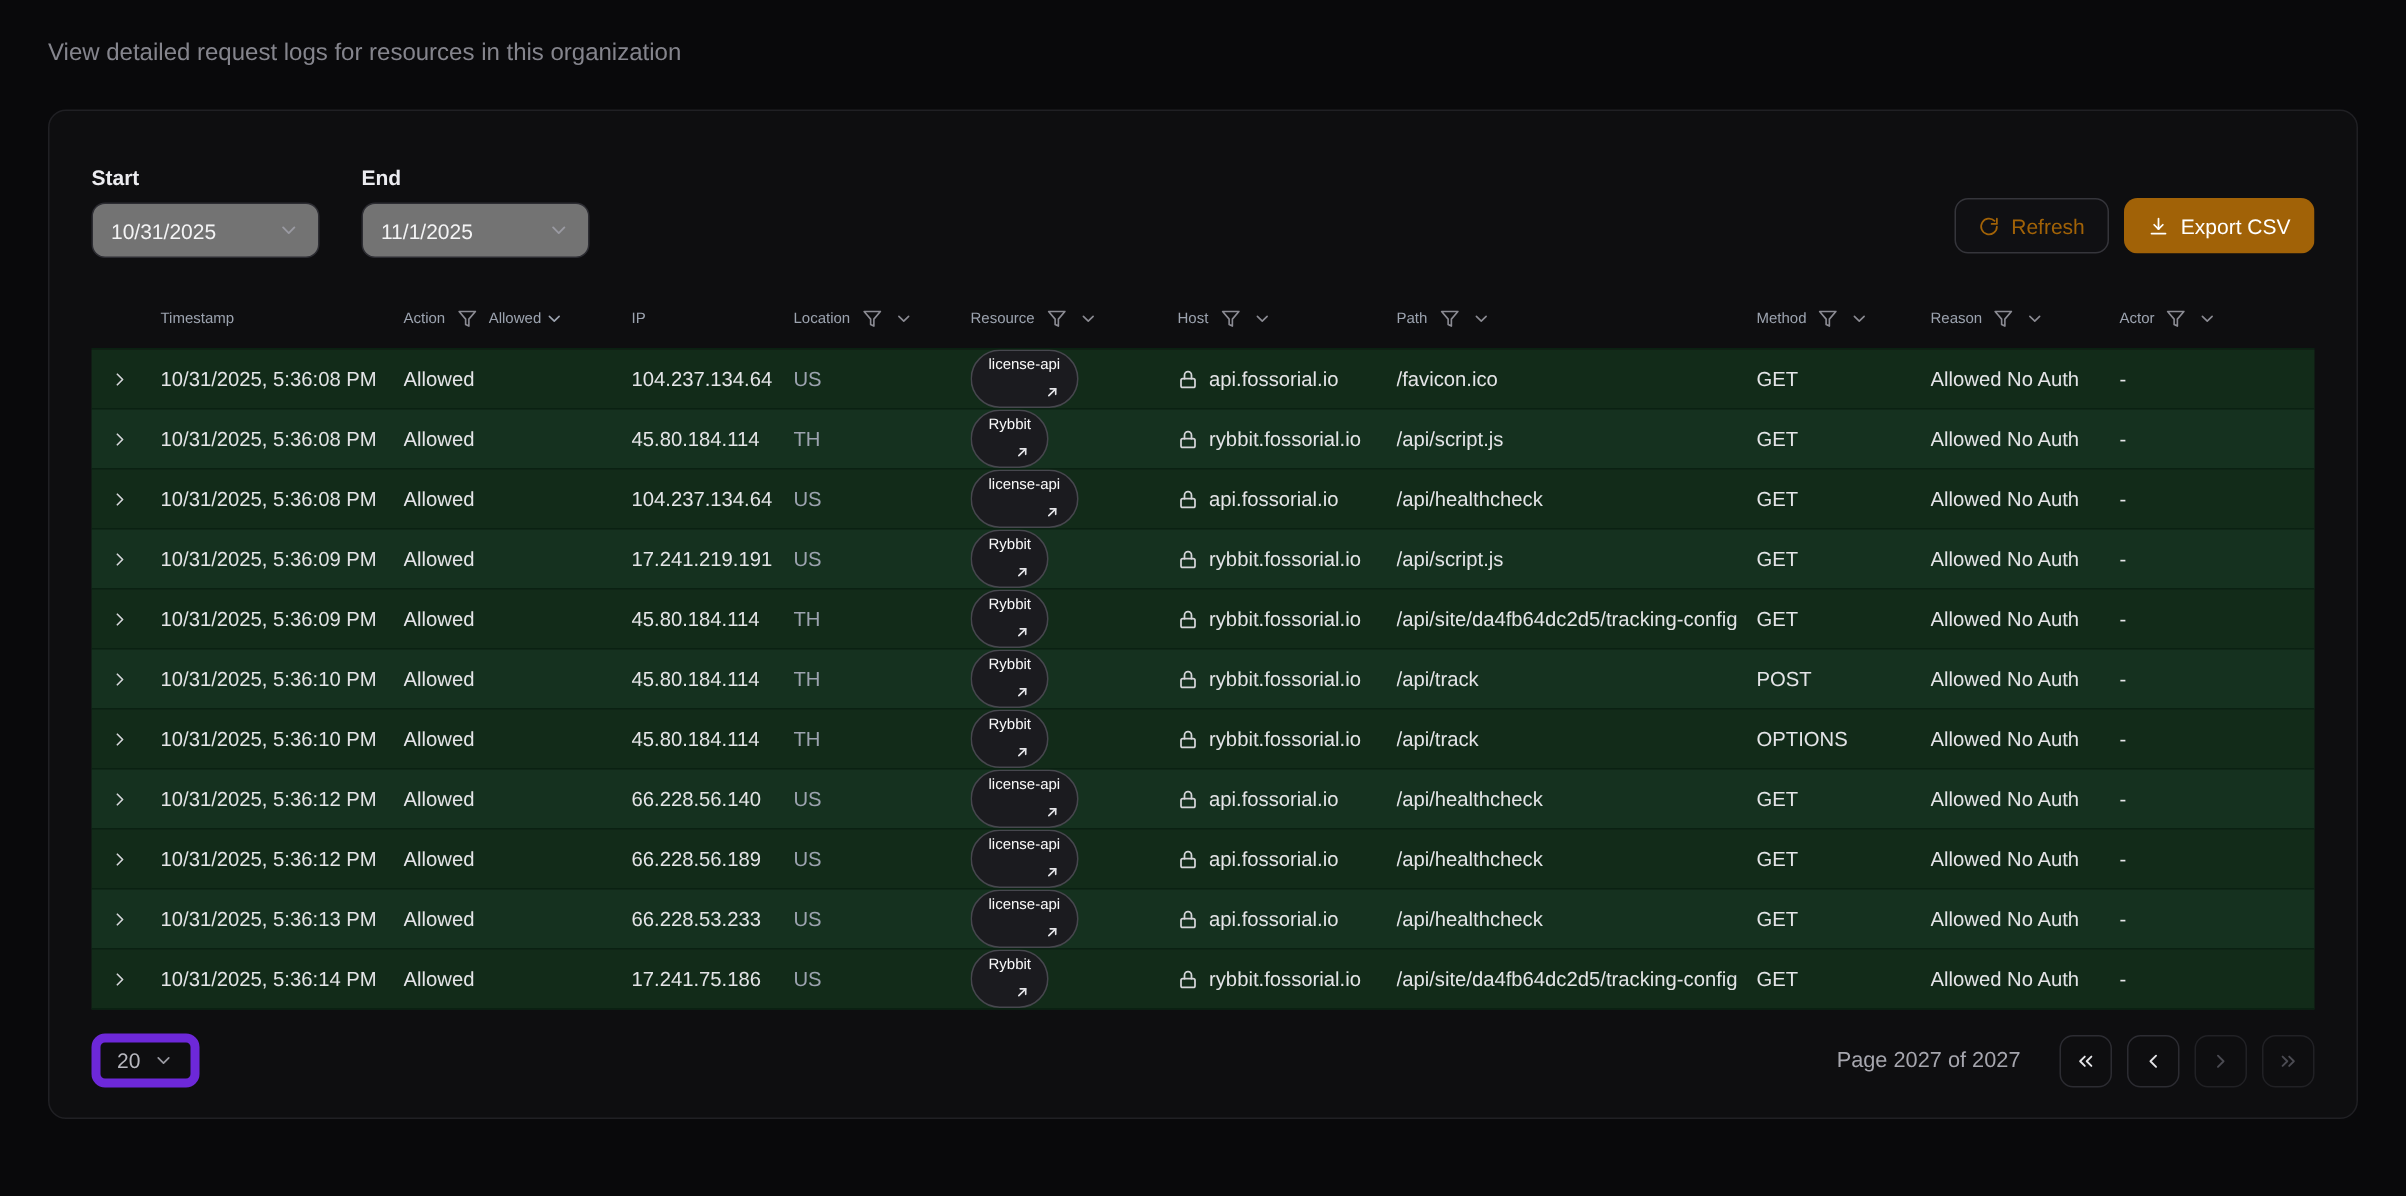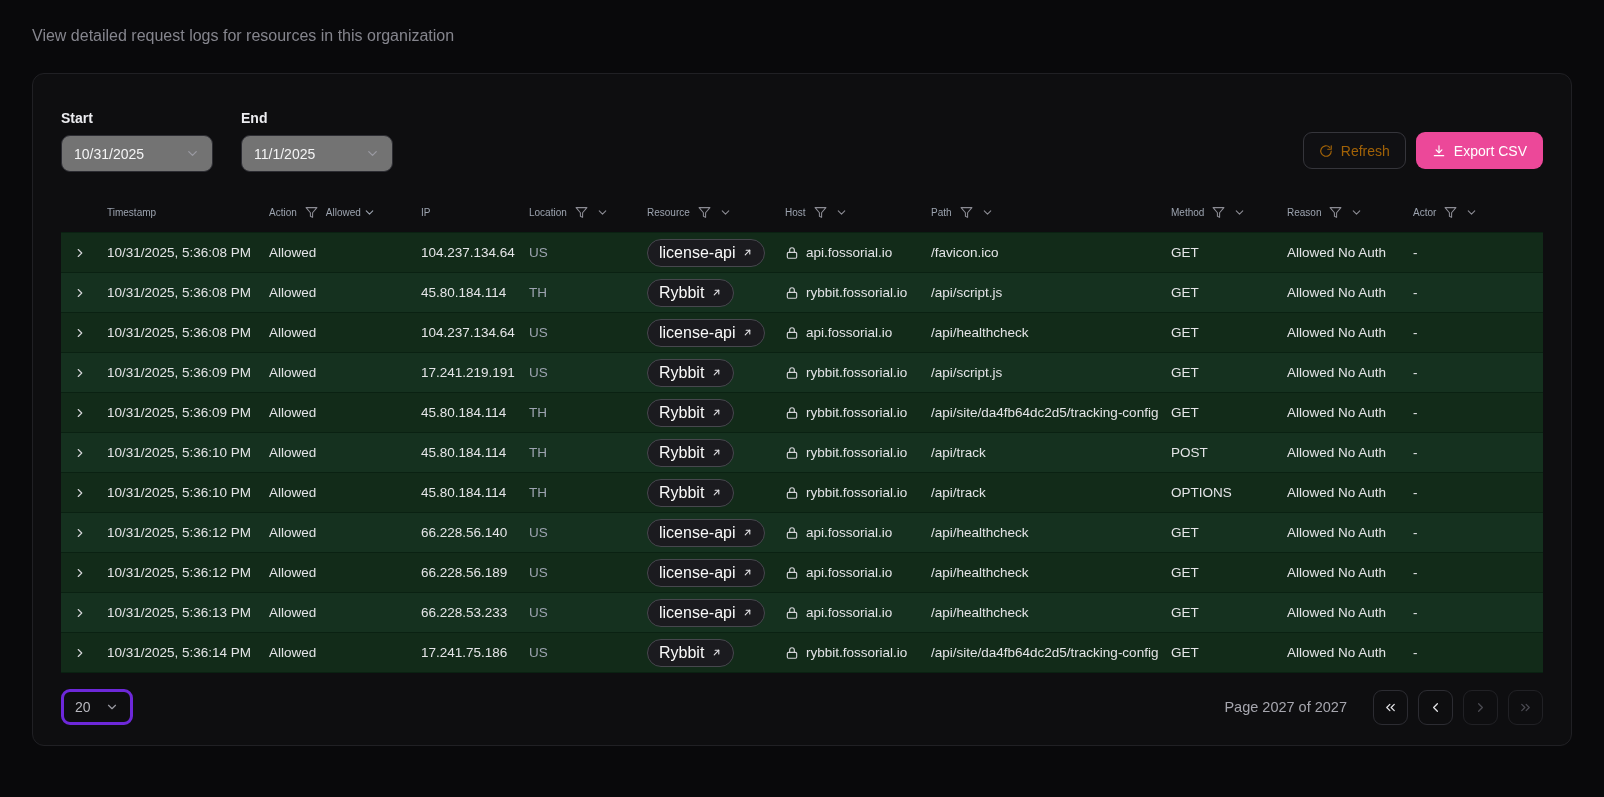--- a/index.html
+++ b/index.html
@@ -30,21 +30,21 @@
   }
   .select .chev { color:#9a9aa2; display:flex; }
 
   .actions { display:flex; gap:10px; padding-bottom:3px; align-self:flex-start; margin-top:34px; }
   .btn {
     height:37px; border-radius:9px; display:inline-flex; align-items:center;
     gap:8px; font-size:14px; cursor:pointer; padding:0 15px;
     border:1px solid transparent; font-family:inherit;
   }
   .btn-secondary { background:#101013; border-color:#35353b; color:#a16207; }
-  .btn-primary { background:#ec4899; color:#ffffff; font-weight:500; }
+  .btn-primary { background:#a16207; color:#ffffff; font-weight:500; }
 
   .table { margin-top:20px; }
   .thead, .trow {
     display:grid;
     grid-template-columns:46px 162px 152px 108px 118px 138px 146px 240px 116px 126px auto;
     align-items:center;
   }
   .thead { height:40px; color:#9ca3af; font-size:10px; }
   .th { display:flex; align-items:center; gap:8px; padding-right:6px; }
   .th .icon-btn { background:none; border:none; color:#8b8b93; display:flex; cursor:pointer; padding:0; }
@@ -53,32 +53,32 @@
   .tbody { border-top:1px solid #0a2112; }
   .trow { height:40px; font-size:13.5px; border-bottom:1px solid #0a2112; color:#e4e4e7; }
   .trow:nth-child(odd) { background:#122b19; }
   .trow:nth-child(even) { background:#15311f; }
   .cell { padding-right:8px; white-space:nowrap; overflow:hidden; text-overflow:ellipsis; }
   .cell.dim { color:#9ca3af; }
   .expander { display:flex; justify-content:center; }
   .expand-btn { background:none; border:none; color:#d4d4d8; display:flex; cursor:pointer; padding:2px; }
 
   .badge {
-    display:inline-flex; align-items:center; gap:7px;
+    display:inline-flex; align-items:flex-end; gap:7px;
     background:#1b1b1f; border:1px solid #47474e; border-radius:999px;
-    padding:4px 11px; font-size:16px; color:#fafafa; cursor:pointer;
+    padding:4px 11px; font-size:10px; color:#fafafa; cursor:pointer;flex-direction:column;
   }
   .badge .arr { display:flex; color:#e4e4e7; }
   .host-cell { display:flex; align-items:center; gap:7px; }
   .host-cell .lock { display:flex; color:#d4d4d8; flex:0 0 auto; }
 
   .card-footer { display:flex; align-items:center; justify-content:space-between; margin-top:16px; }
   .pagesize {
     width:72px; height:36px; background:transparent;
-    border:3px solid #6d28d9; border-radius:9px;
+    border:6px solid #6d28d9; border-radius:9px;
     display:flex; align-items:center; justify-content:space-between;
     padding:0 11px; font-size:14px; color:#b8b8bf; cursor:pointer;
   }
   .footer-right { display:flex; align-items:center; gap:26px; }
   .page-info { font-size:14.5px; color:#a6a6ae; }
   .page-btns { display:flex; gap:10px; }
   .page-btn {
     width:35px; height:35px; border:1px solid #2c2c32; border-radius:9px;
     background:transparent; color:#e4e4e7;
     display:flex; align-items:center; justify-content:center; cursor:pointer;

